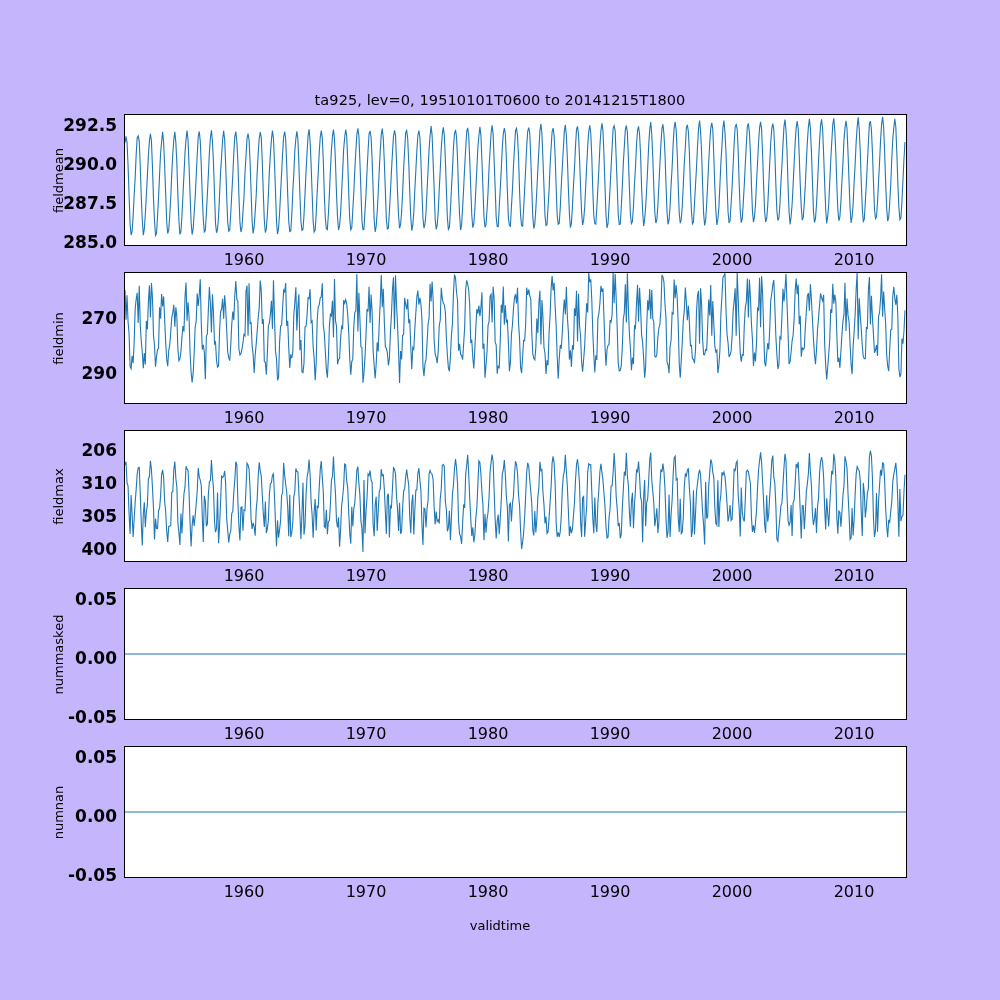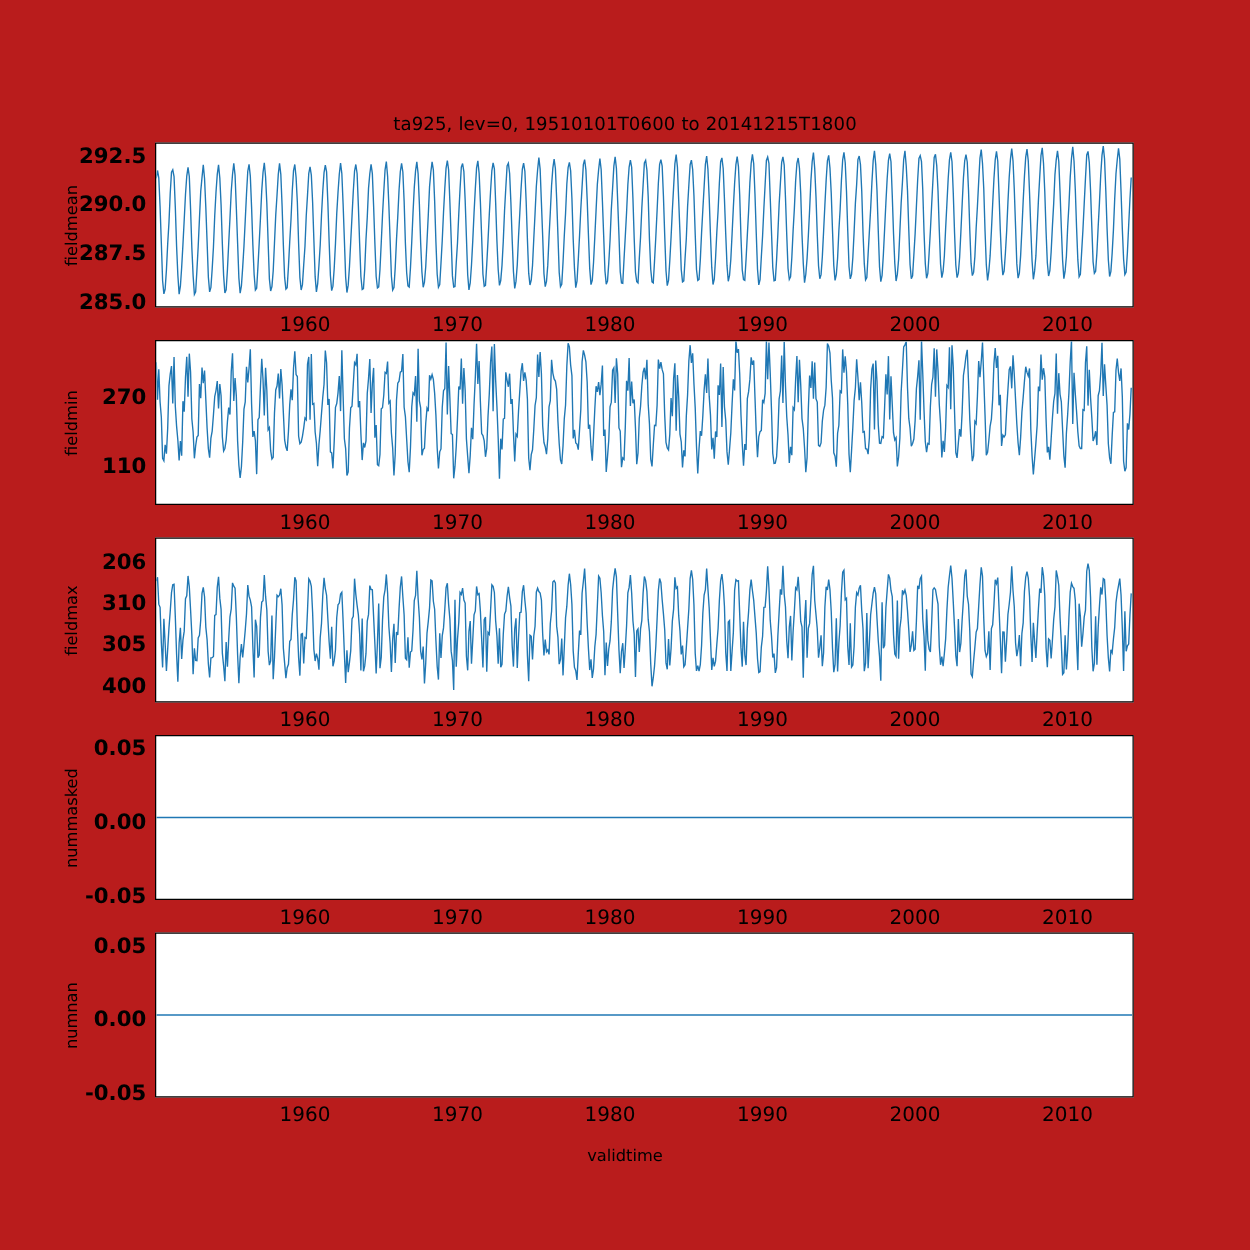--- a/index.html
+++ b/index.html
@@ -11,21 +11,21 @@
     width: 1000px;
     height: 1000px;
     font-family: "DejaVu Sans", sans-serif;
     color: #000000;
     overflow: hidden;
   }
   #figure {
     position: relative;
     width: 1000px;
     height: 1000px;
-    background: #b91c1c;
+    background: #c4b5fd;
   }
   .fig-title {
     position: absolute;
     left: 0;
     top: 92px;
     width: 1000px;
     text-align: center;
     font-size: 14.5px;
     color: #000000;
     letter-spacing: 0.1px;
@@ -99,21 +99,21 @@
   <div class="xtick" style="left:702px; top:250px; width:60px;">2000</div>
   <div class="xtick" style="left:824px; top:250px; width:60px;">2010</div>
 
   <div class="panel" id="panel1" style="left:124px; top:272px; width:783px; height:132px;">
       <svg viewBox="0 0 783 132" preserveAspectRatio="none">
         <path d="M0.00 17.09L1.02 47.45L2.04 22.73L3.06 49.13L4.08 61.72L5.10 95.07L6.12 97.14L7.14 84.06L8.16 91.37L9.18 70.61L10.20 35.99L11.21 26.65L12.23 20.16L13.25 50.63L14.27 12.87L15.29 52.76L16.31 68.97L17.33 80.47L18.35 96.75L19.37 81.16L20.39 92.98L21.41 48.65L22.43 57.16L23.45 29.45L24.47 12.59L25.49 45.04L26.51 10.09L27.53 25.01L28.55 62.98L29.57 73.68L30.59 95.11L31.61 84.90L32.62 77.81L33.64 76.54L34.66 34.73L35.68 46.30L36.70 21.34L37.72 34.04L38.74 23.77L39.76 47.42L40.78 70.43L41.80 87.36L42.82 94.60L43.84 78.71L44.86 72.98L45.88 59.76L46.90 45.04L47.92 40.10L48.94 32.36L49.96 54.54L50.98 34.83L52.00 44.28L53.02 77.75L54.04 89.14L55.05 87.07L56.07 80.10L57.09 65.26L58.11 53.93L59.13 59.52L60.15 24.53L61.17 9.76L62.19 48.58L63.21 29.81L64.23 44.58L65.25 80.93L66.27 100.75L67.29 111.03L68.31 101.96L69.33 81.91L70.35 55.13L71.37 49.28L72.39 20.80L73.41 33.41L74.43 21.83L75.45 6.48L76.46 50.76L77.48 77.70L78.50 72.93L79.52 80.66L80.54 107.95L81.56 63.77L82.58 61.98L83.60 36.59L84.62 14.26L85.64 31.16L86.66 60.38L87.68 21.64L88.70 39.98L89.72 71.95L90.74 70.14L91.76 88.89L92.78 95.63L93.80 94.28L94.82 58.40L95.84 39.57L96.86 36.37L97.87 26.27L98.89 46.51L99.91 22.62L100.93 35.42L101.95 58.18L102.97 80.19L103.99 86.00L105.01 89.04L106.03 73.44L107.05 51.66L108.07 39.04L109.09 47.82L110.11 21.78L111.13 8.07L112.15 27.08L113.17 28.67L114.19 77.20L115.21 83.22L116.23 81.93L117.25 77.22L118.27 70.61L119.29 62.43L120.30 63.77L121.32 18.56L122.34 12.76L123.36 63.83L124.38 10.35L125.40 51.23L126.42 50.51L127.44 73.73L128.46 82.83L129.48 101.44L130.50 83.79L131.52 72.25L132.54 58.67L133.56 45.47L134.58 34.89L135.60 7.63L136.62 17.50L137.64 51.73L138.66 46.91L139.68 89.88L140.70 90.66L141.71 103.22L142.73 81.56L143.75 53.66L144.77 50.57L145.79 41.95L146.81 28.31L147.83 56.74L148.85 7.29L149.87 44.19L150.89 79.22L151.91 87.16L152.93 109.06L153.95 106.13L154.97 70.72L155.99 53.98L157.01 52.72L158.03 35.01L159.05 17.41L160.07 19.19L161.09 10.23L162.11 53.66L163.12 48.58L164.14 75.30L165.16 96.53L166.18 82.58L167.20 86.30L168.22 80.87L169.24 42.35L170.26 30.21L171.28 14.45L172.30 58.31L173.32 34.42L174.34 21.67L175.36 78.39L176.38 68.05L177.40 100.27L178.42 101.13L179.44 91.95L180.46 54.91L181.48 53.98L182.50 43.65L183.52 25.25L184.54 26.15L185.55 16.42L186.57 50.26L187.59 48.71L188.61 74.53L189.63 86.83L190.65 108.99L191.67 91.55L192.69 47.98L193.71 34.10L194.73 32.44L195.75 25.14L196.77 24.38L197.79 10.39L198.81 53.63L199.83 61.17L200.85 79.63L201.87 97.91L202.89 106.31L203.91 86.12L204.93 53.39L205.95 42.01L206.96 43.47L207.98 28.21L209.00 65.41L210.02 6.03L211.04 48.41L212.06 54.09L213.08 92.66L214.10 88.06L215.12 86.92L216.14 66.61L217.16 54.47L218.18 56.77L219.20 27.58L220.22 30.79L221.24 27.07L222.26 30.97L223.28 42.13L224.30 60.02L225.32 86.59L226.34 103.31L227.36 89.82L228.37 87.47L229.39 53.87L230.41 40.13L231.43 38.54L232.45 1.07L233.47 59.47L234.49 20.07L235.51 46.57L236.53 75.03L237.55 75.80L238.57 111.34L239.59 101.68L240.61 85.44L241.63 62.59L242.65 36.68L243.67 39.19L244.69 14.07L245.71 50.74L246.73 21.81L247.75 39.71L248.77 79.28L249.79 93.56L250.80 107.10L251.82 92.70L252.84 70.34L253.86 79.64L254.88 51.56L255.90 29.47L256.92 2.03L257.94 34.63L258.96 16.13L259.98 49.32L261.00 75.00L262.02 76.65L263.04 80.99L264.06 93.85L265.08 86.94L266.10 60.89L267.12 42.70L268.14 17.20L269.16 4.25L270.18 56.88L271.20 2.25L272.21 31.48L273.23 52.73L274.25 78.87L275.27 111.61L276.29 79.16L277.31 87.88L278.33 63.18L279.35 62.55L280.37 25.21L281.39 31.70L282.41 37.00L283.43 26.34L284.45 50.88L285.47 47.02L286.49 74.28L287.51 97.65L288.53 75.45L289.55 77.27L290.57 56.70L291.59 40.31L292.61 24.27L293.62 17.83L294.64 32.17L295.66 25.18L296.68 31.55L297.70 47.10L298.72 94.83L299.74 104.71L300.76 92.11L301.78 88.17L302.80 71.66L303.82 52.18L304.84 45.79L305.86 10.85L306.88 28.96L307.90 8.67L308.92 26.40L309.94 68.65L310.96 82.27L311.98 85.64L313.00 91.66L314.02 79.20L315.04 53.31L316.05 48.19L317.07 14.99L318.09 25.82L319.11 30.60L320.13 32.32L321.15 39.11L322.17 64.90L323.19 83.30L324.21 96.27L325.23 99.74L326.25 85.14L327.27 62.81L328.29 51.79L329.31 20.20L330.33 1.58L331.35 4.62L332.37 19.36L333.39 27.90L334.41 78.97L335.43 71.96L336.45 82.64L337.46 83.52L338.48 88.02L339.50 72.14L340.52 55.41L341.54 16.69L342.56 7.41L343.58 11.33L344.60 16.81L345.62 33.05L346.64 71.11L347.66 67.76L348.68 85.84L349.70 96.95L350.72 77.16L351.74 55.20L352.76 36.56L353.78 41.19L354.80 33.12L355.82 43.75L356.84 34.86L357.86 19.67L358.87 76.93L359.89 71.76L360.91 106.24L361.93 93.91L362.95 80.21L363.97 53.22L364.99 49.46L366.01 23.48L367.03 21.54L368.05 50.14L369.07 13.87L370.09 26.50L371.11 70.39L372.13 73.00L373.15 102.31L374.17 94.71L375.19 96.02L376.21 69.34L377.23 32.15L378.25 40.22L379.27 13.71L380.29 52.59L381.30 32.81L382.32 50.36L383.34 47.35L384.36 70.38L385.38 99.82L386.40 90.81L387.42 62.53L388.44 52.78L389.46 36.19L390.48 25.14L391.50 21.57L392.52 30.93L393.54 15.06L394.56 50.99L395.58 67.11L396.60 95.86L397.62 101.62L398.64 84.47L399.66 68.39L400.68 68.63L401.70 52.01L402.71 14.90L403.73 22.33L404.75 16.92L405.77 23.06L406.79 26.43L407.81 60.00L408.83 82.24L409.85 86.71L410.87 88.24L411.89 75.64L412.91 46.12L413.93 60.98L414.95 30.50L415.97 17.94L416.99 72.59L418.01 27.36L419.03 45.21L420.05 75.42L421.07 81.69L422.09 102.48L423.11 88.66L424.12 93.50L425.14 60.80L426.16 43.52L427.18 16.02L428.20 3.19L429.22 17.64L430.24 9.85L431.26 34.49L432.28 54.10L433.30 85.33L434.32 107.37L435.34 87.25L436.36 73.04L437.38 76.76L438.40 60.38L439.42 39.88L440.44 26.90L441.46 42.05L442.48 14.01L443.50 44.80L444.52 60.02L445.54 87.90L446.55 78.39L447.57 95.32L448.59 73.29L449.61 77.79L450.63 35.85L451.65 43.68L452.67 18.01L453.69 69.63L454.71 20.97L455.73 53.28L456.75 64.18L457.77 89.88L458.79 100.29L459.81 87.88L460.83 74.29L461.85 51.04L462.87 30.84L463.89 39.98L464.91 -0.31L465.93 9.35L466.95 6.42L467.96 26.34L468.98 59.99L470.00 83.15L471.02 101.12L472.04 83.58L473.06 88.26L474.08 46.65L475.10 40.92L476.12 30.98L477.14 13.02L478.16 19.13L479.18 15.57L480.20 45.32L481.22 74.22L482.24 94.21L483.26 77.64L484.28 73.47L485.30 72.49L486.32 47.64L487.34 49.74L488.36 42.40L489.37 -0.23L490.39 30.82L491.41 1.04L492.43 25.54L493.45 55.51L494.47 91.03L495.49 99.26L496.51 99.03L497.53 93.99L498.55 76.25L499.57 46.97L500.59 40.42L501.61 11.53L502.63 50.21L503.65 0.33L504.67 36.18L505.69 61.36L506.71 76.14L507.73 98.79L508.75 85.80L509.77 92.50L510.79 53.94L511.80 55.66L512.82 31.19L513.84 11.99L514.86 49.47L515.88 15.00L516.90 35.42L517.92 62.82L518.94 70.72L519.96 86.45L520.98 106.37L522.00 94.56L523.02 54.77L524.04 27.79L525.06 37.97L526.08 16.27L527.10 46.70L528.12 17.19L529.14 46.79L530.16 49.42L531.18 84.61L532.20 85.39L533.21 82.59L534.23 64.84L535.25 55.86L536.27 51.92L537.29 37.41L538.31 1.90L539.33 4.06L540.35 9.55L541.37 31.65L542.39 46.07L543.41 90.59L544.43 93.35L545.45 101.83L546.47 74.71L547.49 68.28L548.51 40.39L549.53 41.58L550.55 6.63L551.57 25.59L552.59 12.26L553.61 24.94L554.62 51.32L555.64 91.82L556.66 106.31L557.68 88.66L558.70 69.86L559.72 48.11L560.74 37.93L561.76 14.66L562.78 29.36L563.80 47.82L564.82 33.25L565.84 49.97L566.86 73.91L567.88 73.40L568.90 87.25L569.92 87.49L570.94 91.71L571.96 78.42L572.98 38.73L574.00 22.56L575.02 18.13L576.04 71.75L577.05 15.61L578.07 32.24L579.09 67.94L580.11 82.78L581.13 83.06L582.15 77.56L583.17 78.30L584.19 53.39L585.21 26.90L586.23 43.20L587.25 12.10L588.27 63.61L589.29 28.54L590.31 51.16L591.33 74.31L592.35 80.16L593.37 78.37L594.39 101.62L595.41 93.91L596.43 78.40L597.45 41.14L598.46 23.61L599.48 4.58L600.50 2.91L601.52 0.32L602.54 37.53L603.56 62.47L604.58 70.70L605.60 85.35L606.62 82.98L607.64 79.43L608.66 64.51L609.68 38.60L610.70 28.56L611.72 15.53L612.74 63.76L613.76 -1.03L614.78 26.20L615.80 56.45L616.82 81.61L617.84 90.03L618.86 82.88L619.87 83.51L620.89 52.95L621.91 34.94L622.93 29.04L623.95 5.70L624.97 45.10L625.99 6.62L627.01 23.80L628.03 51.32L629.05 67.26L630.07 94.33L631.09 80.84L632.11 89.88L633.13 70.46L634.15 35.93L635.17 37.56L636.19 4.82L637.21 55.15L638.23 3.24L639.25 21.17L640.27 57.12L641.29 90.53L642.30 94.74L643.32 82.57L644.34 71.27L645.36 77.53L646.38 57.38L647.40 27.82L648.42 20.80L649.44 12.30L650.46 7.02L651.48 33.00L652.50 63.64L653.52 82.49L654.54 97.36L655.56 93.05L656.58 65.06L657.60 66.88L658.62 44.71L659.64 16.01L660.66 29.12L661.68 16.48L662.70 1.09L663.71 30.68L664.73 60.05L665.75 92.53L666.77 90.20L667.79 80.46L668.81 68.97L669.83 63.24L670.85 46.86L671.87 18.14L672.89 5.57L673.91 21.62L674.93 11.85L675.95 52.05L676.97 43.43L677.99 84.99L679.01 76.21L680.03 77.74L681.05 75.99L682.07 55.63L683.09 39.12L684.11 23.15L685.12 20.44L686.14 38.25L687.16 11.43L688.18 26.97L689.20 47.20L690.22 67.17L691.24 82.62L692.26 92.53L693.28 78.12L694.30 57.41L695.32 45.55L696.34 32.36L697.36 20.68L698.38 25.31L699.40 28.21L700.42 22.12L701.44 71.41L702.46 93.29L703.48 108.20L704.50 95.56L705.52 82.57L706.54 68.08L707.55 36.83L708.57 40.51L709.59 10.88L710.61 31.18L711.63 21.91L712.65 28.87L713.67 63.44L714.69 90.29L715.71 85.81L716.73 96.28L717.75 79.28L718.77 62.58L719.79 48.73L720.81 42.30L721.83 9.96L722.85 58.88L723.87 25.92L724.89 43.05L725.91 49.26L726.93 71.75L727.95 93.09L728.96 102.70L729.98 74.79L731.00 59.56L732.02 41.86L733.04 16.63L734.06 -0.94L735.08 67.16L736.10 25.64L737.12 42.61L738.14 57.09L739.16 73.58L740.18 84.98L741.20 87.09L742.22 87.10L743.24 55.59L744.26 56.18L745.28 17.56L746.30 4.02L747.32 52.28L748.34 23.10L749.36 45.71L750.37 62.04L751.39 80.95L752.41 78.23L753.43 73.11L754.45 84.35L755.47 44.24L756.49 40.04L757.51 26.19L758.53 1.32L759.55 44.48L760.57 18.74L761.59 35.71L762.61 52.10L763.63 83.30L764.65 94.71L765.67 99.58L766.69 76.64L767.71 57.84L768.73 57.35L769.75 23.57L770.77 14.04L771.79 25.47L772.80 32.29L773.82 22.07L774.84 45.22L775.86 97.45L776.88 105.58L777.90 102.60L778.92 66.62L779.94 71.72L780.96 59.19L781.98 37.77" fill="none" stroke="#1f77b4" stroke-width="1.1" vector-effect="non-scaling-stroke"></path>
       </svg>
     </div>
   <div class="ylabel" style="left:-2px; top:331px; width:120px;">fieldmin</div>
   <div class="ytick" style="left:55px; top:308px; width:62px;">270</div>
-  <div class="ytick" style="left:55px; top:363px; width:62px;">110</div>
+  <div class="ytick" style="left:55px; top:363px; width:62px;">290</div>
   <div class="xtick" style="left:214px; top:408px; width:60px;">1960</div>
   <div class="xtick" style="left:336px; top:408px; width:60px;">1970</div>
   <div class="xtick" style="left:458px; top:408px; width:60px;">1980</div>
   <div class="xtick" style="left:580px; top:408px; width:60px;">1990</div>
   <div class="xtick" style="left:702px; top:408px; width:60px;">2000</div>
   <div class="xtick" style="left:824px; top:408px; width:60px;">2010</div>
 
   <div class="panel" id="panel2" style="left:124px; top:430px; width:783px; height:132px;">
       <svg viewBox="0 0 783 132" preserveAspectRatio="none">
         <path d="M0.00 34.37L1.02 31.20L2.04 53.11L3.06 55.70L4.08 84.40L5.10 104.51L6.12 64.92L7.14 85.02L8.16 107.49L9.18 89.63L10.20 72.41L11.21 59.06L12.23 43.82L13.25 37.35L14.27 36.90L15.29 63.50L16.31 93.53L17.33 116.12L18.35 84.62L19.37 72.30L20.39 97.62L21.41 82.14L22.43 75.04L23.45 48.73L24.47 46.28L25.49 30.20L26.51 39.11L27.53 57.70L28.55 78.03L29.57 110.07L30.59 89.03L31.61 98.91L32.62 99.07L33.64 80.63L34.66 78.50L35.68 65.95L36.70 44.36L37.72 39.49L38.74 47.13L39.76 71.78L40.78 81.96L41.80 101.70L42.82 112.68L43.84 96.76L44.86 96.61L45.88 95.69L46.90 62.29L47.92 61.70L48.94 39.49L49.96 30.97L50.98 48.25L52.00 57.38L53.02 92.88L54.04 103.33L55.05 115.73L56.07 83.87L57.09 103.96L58.11 81.50L59.13 63.49L60.15 57.02L61.17 35.85L62.19 38.50L63.21 40.13L64.23 63.27L65.25 94.06L66.27 117.30L67.29 96.03L68.31 85.56L69.33 96.47L70.35 85.91L71.37 74.36L72.39 60.88L73.41 37.67L74.43 46.65L75.45 49.82L76.46 55.32L77.48 87.51L78.50 112.66L79.52 65.80L80.54 71.17L81.56 96.70L82.58 94.54L83.60 63.89L84.62 51.49L85.64 50.39L86.66 29.46L87.68 46.65L88.70 58.01L89.72 91.45L90.74 102.67L91.76 99.18L92.78 62.39L93.80 114.07L94.82 96.46L95.84 71.25L96.86 45.89L97.87 47.07L98.89 45.75L99.91 40.56L100.93 53.68L101.95 88.93L102.97 101.05L103.99 113.25L105.01 104.76L106.03 101.99L107.05 83.39L108.07 81.80L109.09 61.67L110.11 49.35L111.13 31.27L112.15 34.23L113.17 71.47L114.19 96.71L115.21 111.19L116.23 77.62L117.25 77.11L118.27 101.36L119.29 80.18L120.30 80.84L121.32 58.22L122.34 32.67L123.36 34.43L124.38 38.67L125.40 59.55L126.42 89.75L127.44 99.33L128.46 93.33L129.48 97.17L130.50 106.31L131.52 80.18L132.54 68.77L133.56 45.88L134.58 31.76L135.60 40.59L136.62 45.88L137.64 64.92L138.66 83.68L139.68 97.46L140.70 71.51L141.71 103.62L142.73 99.23L143.75 90.39L144.77 63.95L145.79 53.62L146.81 52.26L147.83 44.93L148.85 43.47L149.87 66.82L150.89 93.36L151.91 117.10L152.93 90.61L153.95 108.42L154.97 100.44L155.99 90.87L157.01 65.10L158.03 63.10L159.05 32.41L160.07 45.21L161.09 54.13L162.11 61.83L163.12 77.14L164.14 106.91L165.16 64.80L166.18 107.69L167.20 103.32L168.22 93.14L169.24 66.89L170.26 61.44L171.28 38.08L172.30 41.16L173.32 41.52L174.34 63.51L175.36 85.47L176.38 109.53L177.40 84.69L178.42 52.59L179.44 105.20L180.46 96.20L181.48 66.05L182.50 47.17L183.52 41.46L184.54 28.98L185.55 43.92L186.57 71.27L187.59 85.11L188.61 108.25L189.63 81.73L190.65 69.11L191.67 100.90L192.69 75.78L193.71 78.14L194.73 56.98L195.75 39.26L196.77 30.61L197.79 47.08L198.81 62.00L199.83 97.04L200.85 98.25L201.87 80.05L202.89 104.84L203.91 92.00L204.93 91.11L205.95 74.15L206.96 50.21L207.98 45.97L209.00 25.95L210.02 48.56L211.04 63.81L212.06 91.43L213.08 98.00L214.10 87.57L215.12 117.56L216.14 100.86L217.16 76.63L218.18 67.08L219.20 56.17L220.22 33.53L221.24 34.24L222.26 50.80L223.28 57.26L224.30 82.70L225.32 103.66L226.34 114.41L227.36 76.82L228.37 96.78L229.39 78.75L230.41 72.42L231.43 57.29L232.45 39.73L233.47 36.11L234.49 53.09L235.51 65.31L236.53 91.30L237.55 98.94L238.57 122.84L239.59 49.65L240.61 104.02L241.63 81.49L242.65 67.70L243.67 43.63L244.69 45.20L245.71 40.04L246.73 49.77L247.75 52.28L248.77 95.49L249.79 106.88L250.80 75.20L251.82 66.86L252.84 101.58L253.86 82.01L254.88 61.84L255.90 58.68L256.92 38.76L257.94 45.47L258.96 44.59L259.98 58.91L261.00 81.62L262.02 104.66L263.04 65.70L264.06 63.62L265.08 108.02L266.10 76.06L267.12 77.65L268.14 58.45L269.16 37.37L270.18 38.65L271.20 43.63L272.21 66.64L273.23 78.90L274.25 101.54L275.27 72.77L276.29 104.38L277.31 101.96L278.33 77.61L279.35 61.17L280.37 58.68L281.39 46.72L282.41 39.09L283.43 47.79L284.45 54.70L285.47 86.81L286.49 103.85L287.51 73.42L288.53 64.63L289.55 105.05L290.57 80.23L291.59 60.05L292.61 59.65L293.62 42.92L294.64 37.75L295.66 50.17L296.68 60.48L297.70 94.87L298.72 115.81L299.74 78.36L300.76 79.21L301.78 97.97L302.80 79.02L303.82 71.13L304.84 43.45L305.86 40.15L306.88 42.89L307.90 44.07L308.92 49.77L309.94 77.43L310.96 94.86L311.98 81.90L313.00 91.77L314.02 90.24L315.04 93.94L316.05 68.95L317.07 58.86L318.09 35.08L319.11 33.96L320.13 35.82L321.15 70.98L322.17 79.89L323.19 101.88L324.21 98.06L325.23 81.05L326.25 111.00L327.27 88.19L328.29 64.09L329.31 54.77L330.33 37.89L331.35 28.39L332.37 37.19L333.39 53.31L334.41 91.08L335.43 104.55L336.45 107.19L337.46 114.62L338.48 93.51L339.50 74.64L340.52 78.10L341.54 44.25L342.56 34.76L343.58 24.18L344.60 43.34L345.62 68.89L346.64 89.41L347.66 106.68L348.68 97.91L349.70 113.01L350.72 105.74L351.74 87.94L352.76 77.70L353.78 54.68L354.80 30.30L355.82 32.08L356.84 43.90L357.86 62.59L358.87 75.28L359.89 110.92L360.91 84.37L361.93 103.33L362.95 89.47L363.97 82.81L364.99 67.35L366.01 41.72L367.03 31.56L368.05 24.05L369.07 30.97L370.09 60.95L371.11 90.22L372.13 109.17L373.15 91.74L374.17 84.83L375.19 104.87L376.21 88.95L377.23 70.64L378.25 43.84L379.27 39.54L380.29 29.55L381.30 44.01L382.32 66.59L383.34 77.58L384.36 112.27L385.38 74.81L386.40 73.24L387.42 91.98L388.44 73.24L389.46 66.29L390.48 44.20L391.50 30.68L392.52 34.00L393.54 42.73L394.56 65.54L395.58 75.58L396.60 101.63L397.62 119.85L398.64 112.89L399.66 103.31L400.68 87.34L401.70 65.37L402.71 42.12L403.73 32.32L404.75 35.69L405.77 49.50L406.79 61.07L407.81 73.93L408.83 100.83L409.85 106.05L410.87 81.37L411.89 102.94L412.91 89.21L413.93 66.93L414.95 57.20L415.97 31.25L416.99 40.29L418.01 39.17L419.03 62.49L420.05 74.91L421.07 93.90L422.09 86.80L423.11 104.05L424.12 102.40L425.14 88.47L426.16 72.75L427.18 56.86L428.20 32.34L429.22 25.73L430.24 32.90L431.26 53.86L432.28 93.19L433.30 107.38L434.32 103.03L435.34 107.50L436.36 102.21L437.38 86.69L438.40 60.26L439.42 45.72L440.44 41.32L441.46 24.24L442.48 40.94L443.50 56.55L444.52 81.20L445.54 106.54L446.55 96.82L447.57 103.74L448.59 99.44L449.61 85.67L450.63 72.93L451.65 50.14L452.67 34.18L453.69 28.66L454.71 38.00L455.73 55.03L456.75 92.34L457.77 107.47L458.79 67.70L459.81 66.44L460.83 107.47L461.85 91.41L462.87 76.03L463.89 41.71L464.91 33.24L465.93 34.34L466.95 34.22L467.96 61.22L468.98 88.66L470.00 103.91L471.02 67.44L472.04 94.42L473.06 102.63L474.08 73.03L475.10 59.23L476.12 41.43L477.14 33.22L478.16 42.07L479.18 49.88L480.20 63.45L481.22 76.64L482.24 97.27L483.26 108.67L484.28 107.89L485.30 87.98L486.32 79.17L487.34 55.72L488.36 55.56L489.37 42.47L490.39 22.28L491.41 39.85L492.43 66.14L493.45 78.88L494.47 96.45L495.49 93.33L496.51 108.94L497.53 104.80L498.55 79.20L499.57 59.95L500.59 41.15L501.61 45.43L502.63 22.05L503.65 45.15L504.67 55.19L505.69 82.83L506.71 97.11L507.73 71.83L508.75 62.68L509.77 98.83L510.79 75.33L511.80 58.89L512.82 39.85L513.84 41.38L514.86 31.00L515.88 45.79L516.90 67.22L517.92 71.50L518.94 112.95L519.96 67.61L520.98 49.72L522.00 96.64L523.02 72.68L524.04 68.75L525.06 49.41L526.08 28.90L527.10 21.92L528.12 49.98L529.14 61.57L530.16 73.15L531.18 96.62L532.20 88.41L533.21 78.50L534.23 103.60L535.25 92.63L536.27 55.61L537.29 39.08L538.31 41.64L539.33 33.07L540.35 41.34L541.37 59.11L542.39 88.70L543.41 108.45L544.43 102.08L545.45 64.58L546.47 107.72L547.49 84.68L548.51 70.64L549.53 44.37L550.55 27.28L551.57 25.58L552.59 49.54L553.61 48.34L554.62 87.78L555.64 102.44L556.66 68.70L557.68 104.14L558.70 102.57L559.72 87.34L560.74 55.67L561.76 43.77L562.78 45.73L563.80 40.12L564.82 37.82L565.84 58.53L566.86 73.31L567.88 107.57L568.90 101.05L569.92 60.30L570.94 105.13L571.96 84.41L572.98 61.72L574.00 52.78L575.02 44.14L576.04 39.21L577.05 44.81L578.07 64.73L579.09 82.85L580.11 95.54L581.13 115.34L582.15 51.67L583.17 88.94L584.19 86.58L585.21 56.01L586.23 42.14L587.25 28.95L588.27 32.00L589.29 42.03L590.31 47.01L591.33 77.99L592.35 93.73L593.37 95.61L594.39 50.08L595.41 97.54L596.43 72.68L597.45 64.31L598.46 41.89L599.48 44.63L600.50 41.61L601.52 45.93L602.54 58.34L603.56 73.79L604.58 91.89L605.60 86.36L606.62 75.25L607.64 90.75L608.66 89.66L609.68 66.94L610.70 38.18L611.72 40.83L612.74 32.48L613.76 30.48L614.78 64.93L615.80 79.40L616.82 107.17L617.84 57.38L618.86 82.35L619.87 89.51L620.89 91.89L621.91 68.59L622.93 41.40L623.95 39.90L624.97 41.20L625.99 47.35L627.01 53.01L628.03 87.53L629.05 102.41L630.07 95.69L631.09 103.48L632.11 93.18L633.13 81.36L634.15 57.98L635.17 39.35L636.19 30.05L637.21 21.74L638.23 32.16L639.25 51.48L640.27 72.17L641.29 94.93L642.30 103.48L643.32 65.21L644.34 92.03L645.36 84.74L646.38 65.59L647.40 49.29L648.42 30.08L649.44 24.96L650.46 46.56L651.48 53.22L652.50 74.84L653.52 109.90L654.54 112.04L655.56 99.35L656.58 88.07L657.60 75.79L658.62 72.99L659.64 54.83L660.66 37.15L661.68 23.20L662.70 30.38L663.71 65.22L664.73 90.76L665.75 95.67L666.77 93.03L667.79 75.10L668.81 106.62L669.83 73.01L670.85 69.89L671.87 54.00L672.89 33.31L673.91 36.43L674.93 31.60L675.95 56.19L676.97 81.51L677.99 109.26L679.01 75.71L680.03 75.79L681.05 99.82L682.07 82.33L683.09 61.55L684.11 53.23L685.12 43.43L686.14 22.46L687.16 42.03L688.18 55.27L689.20 84.49L690.22 95.39L691.24 89.22L692.26 78.14L693.28 103.60L694.30 76.81L695.32 68.38L696.34 42.62L697.36 31.22L698.38 26.63L699.40 31.93L700.42 47.03L701.44 78.13L702.46 100.00L703.48 68.20L704.50 83.51L705.52 96.86L706.54 75.63L707.55 57.12L708.57 40.49L709.59 43.96L710.61 23.13L711.63 30.03L712.65 46.44L713.67 88.50L714.69 104.28L715.71 81.32L716.73 82.39L717.75 97.25L718.77 82.29L719.79 65.54L720.81 55.39L721.83 25.71L722.85 30.71L723.87 37.99L724.89 64.29L725.91 84.75L726.93 110.15L727.95 108.80L728.96 78.32L729.98 106.15L731.00 89.76L732.02 63.99L733.04 43.32L734.06 36.16L735.08 38.84L736.10 40.20L737.12 49.90L738.14 82.59L739.16 106.70L740.18 52.71L741.20 63.27L742.22 87.76L743.24 77.25L744.26 63.63L745.28 58.06L746.30 26.38L747.32 20.21L748.34 25.61L749.36 47.72L750.37 88.28L751.39 107.66L752.41 101.28L753.43 62.94L754.45 102.35L755.47 72.15L756.49 54.91L757.51 39.43L758.53 45.32L759.55 32.40L760.57 33.26L761.59 50.91L762.61 78.64L763.63 96.80L764.65 107.79L765.67 90.27L766.69 92.59L767.71 81.44L768.73 72.02L769.75 51.83L770.77 43.78L771.79 38.12L772.80 32.33L773.82 45.66L774.84 72.97L775.86 107.37L776.88 58.98L777.90 91.43L778.92 87.05L779.94 85.60L780.96 62.00L781.98 44.37" fill="none" stroke="#1f77b4" stroke-width="1.1" vector-effect="non-scaling-stroke"></path>

